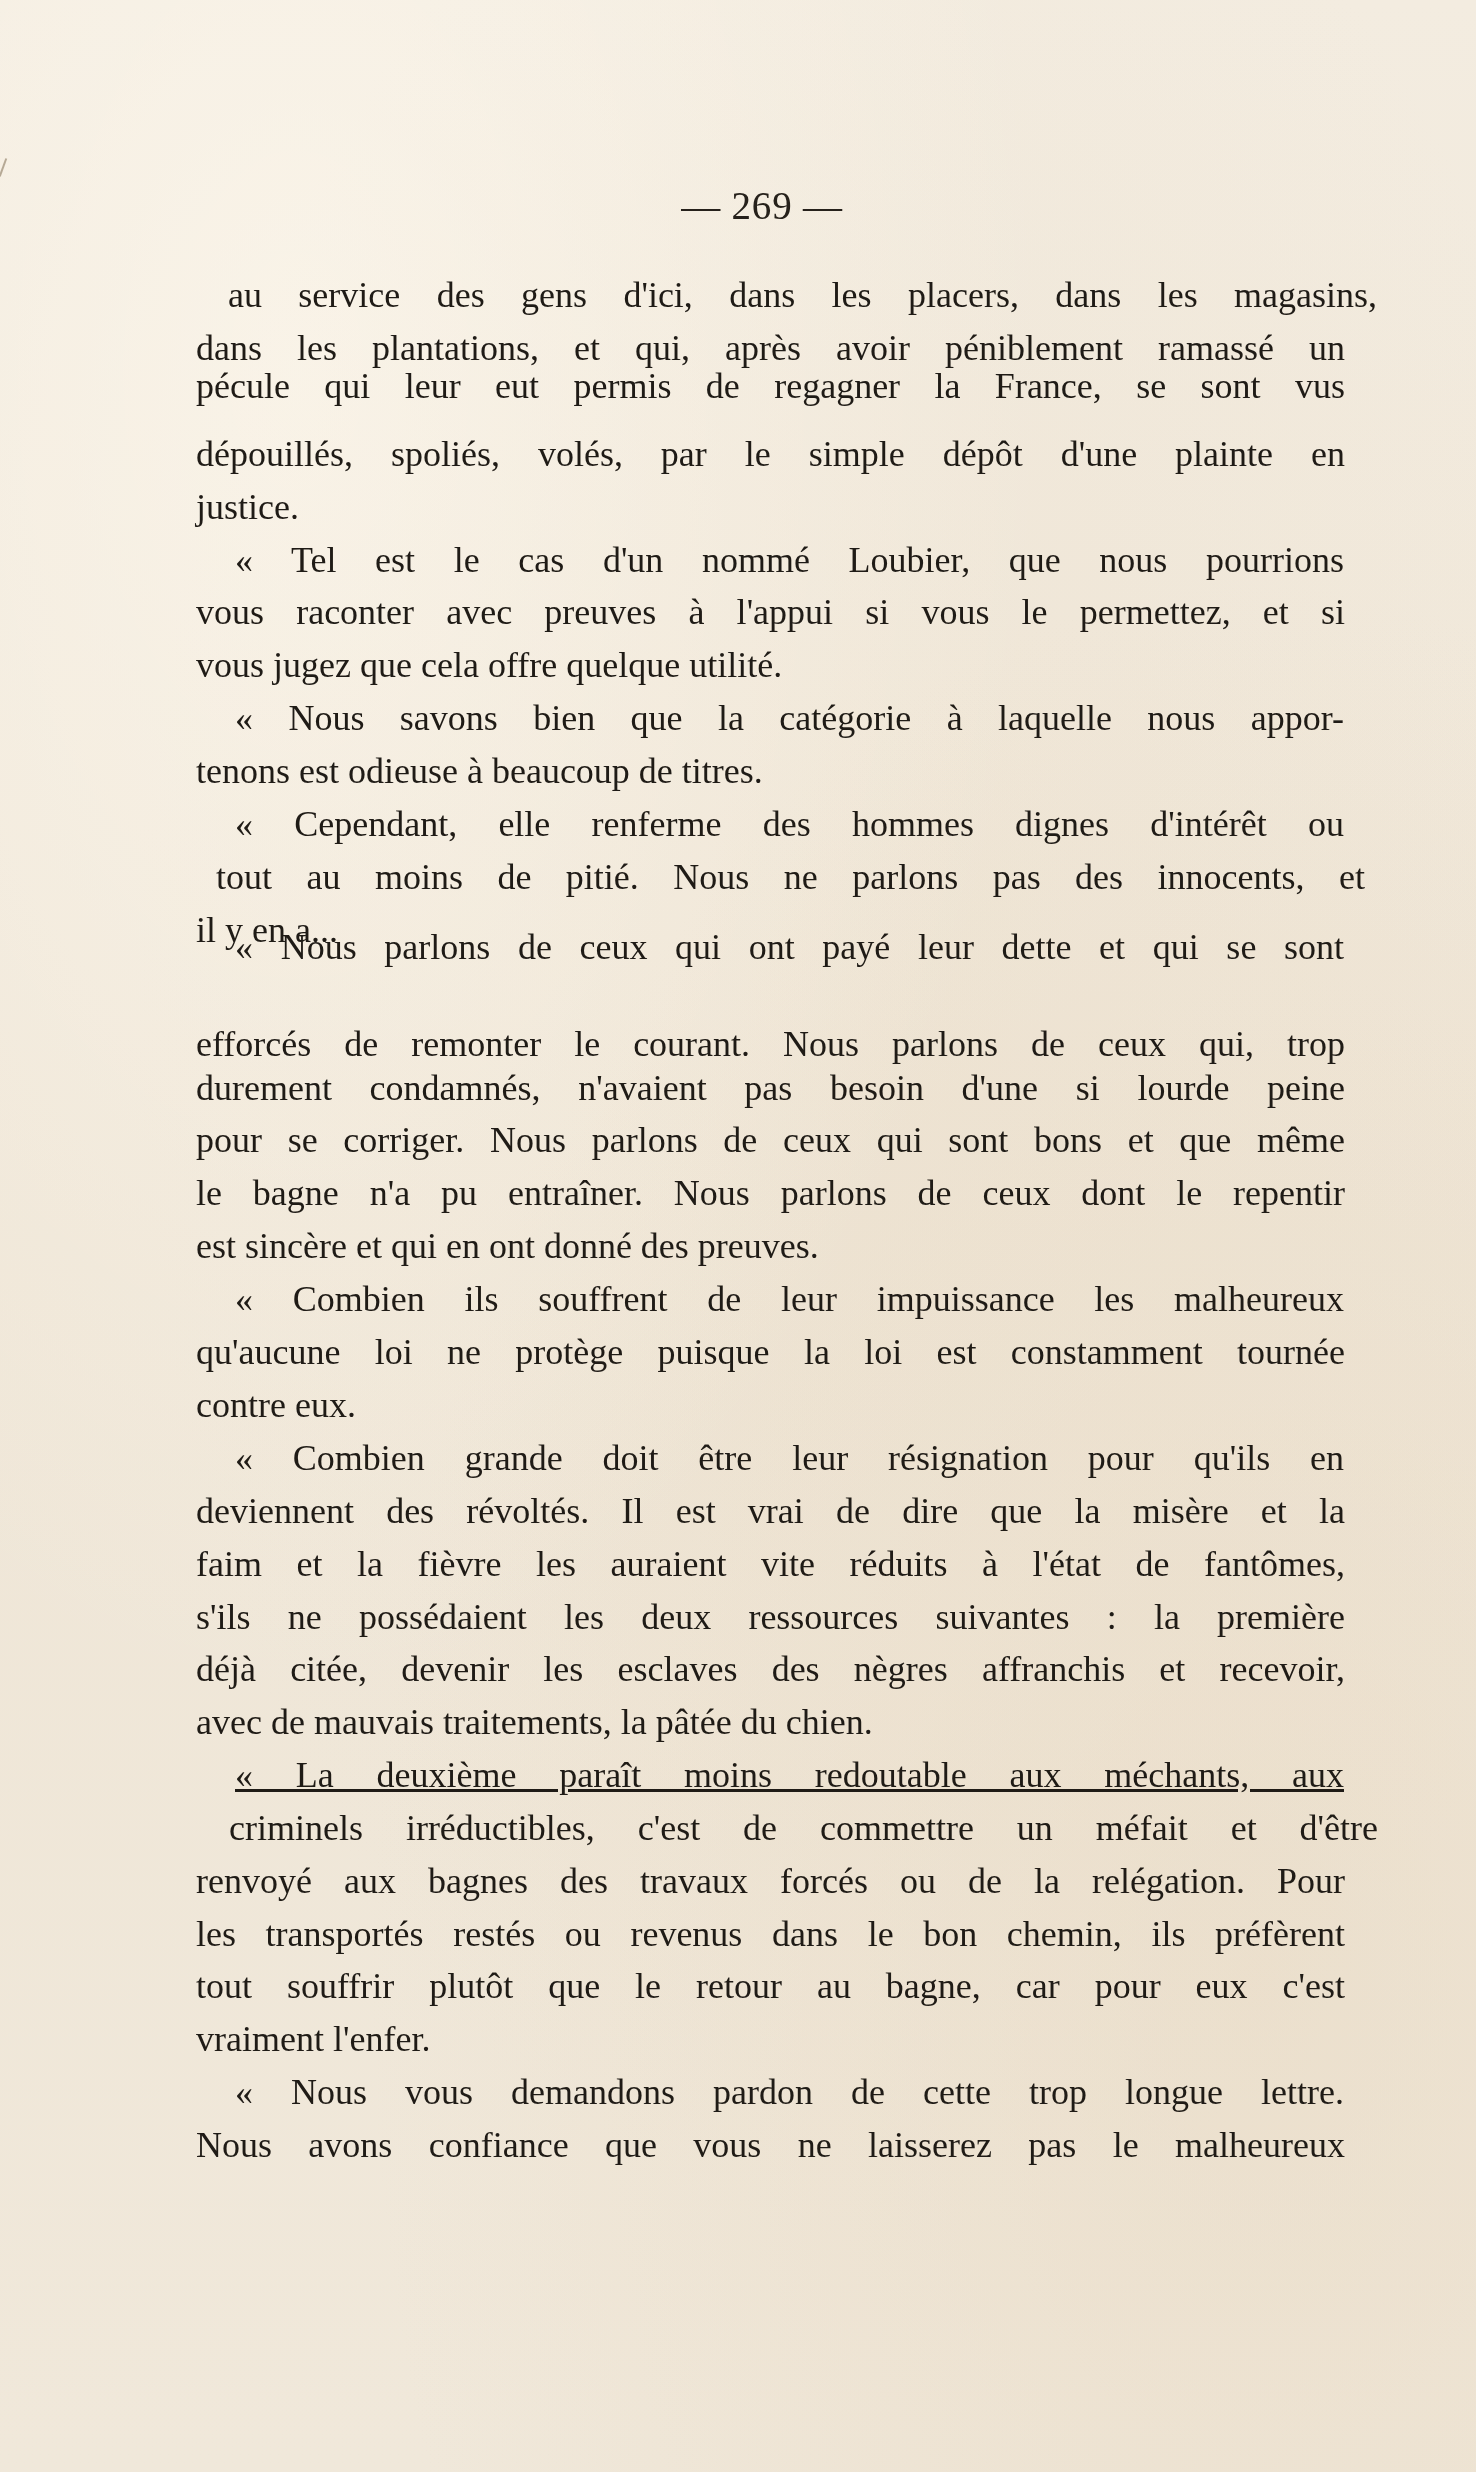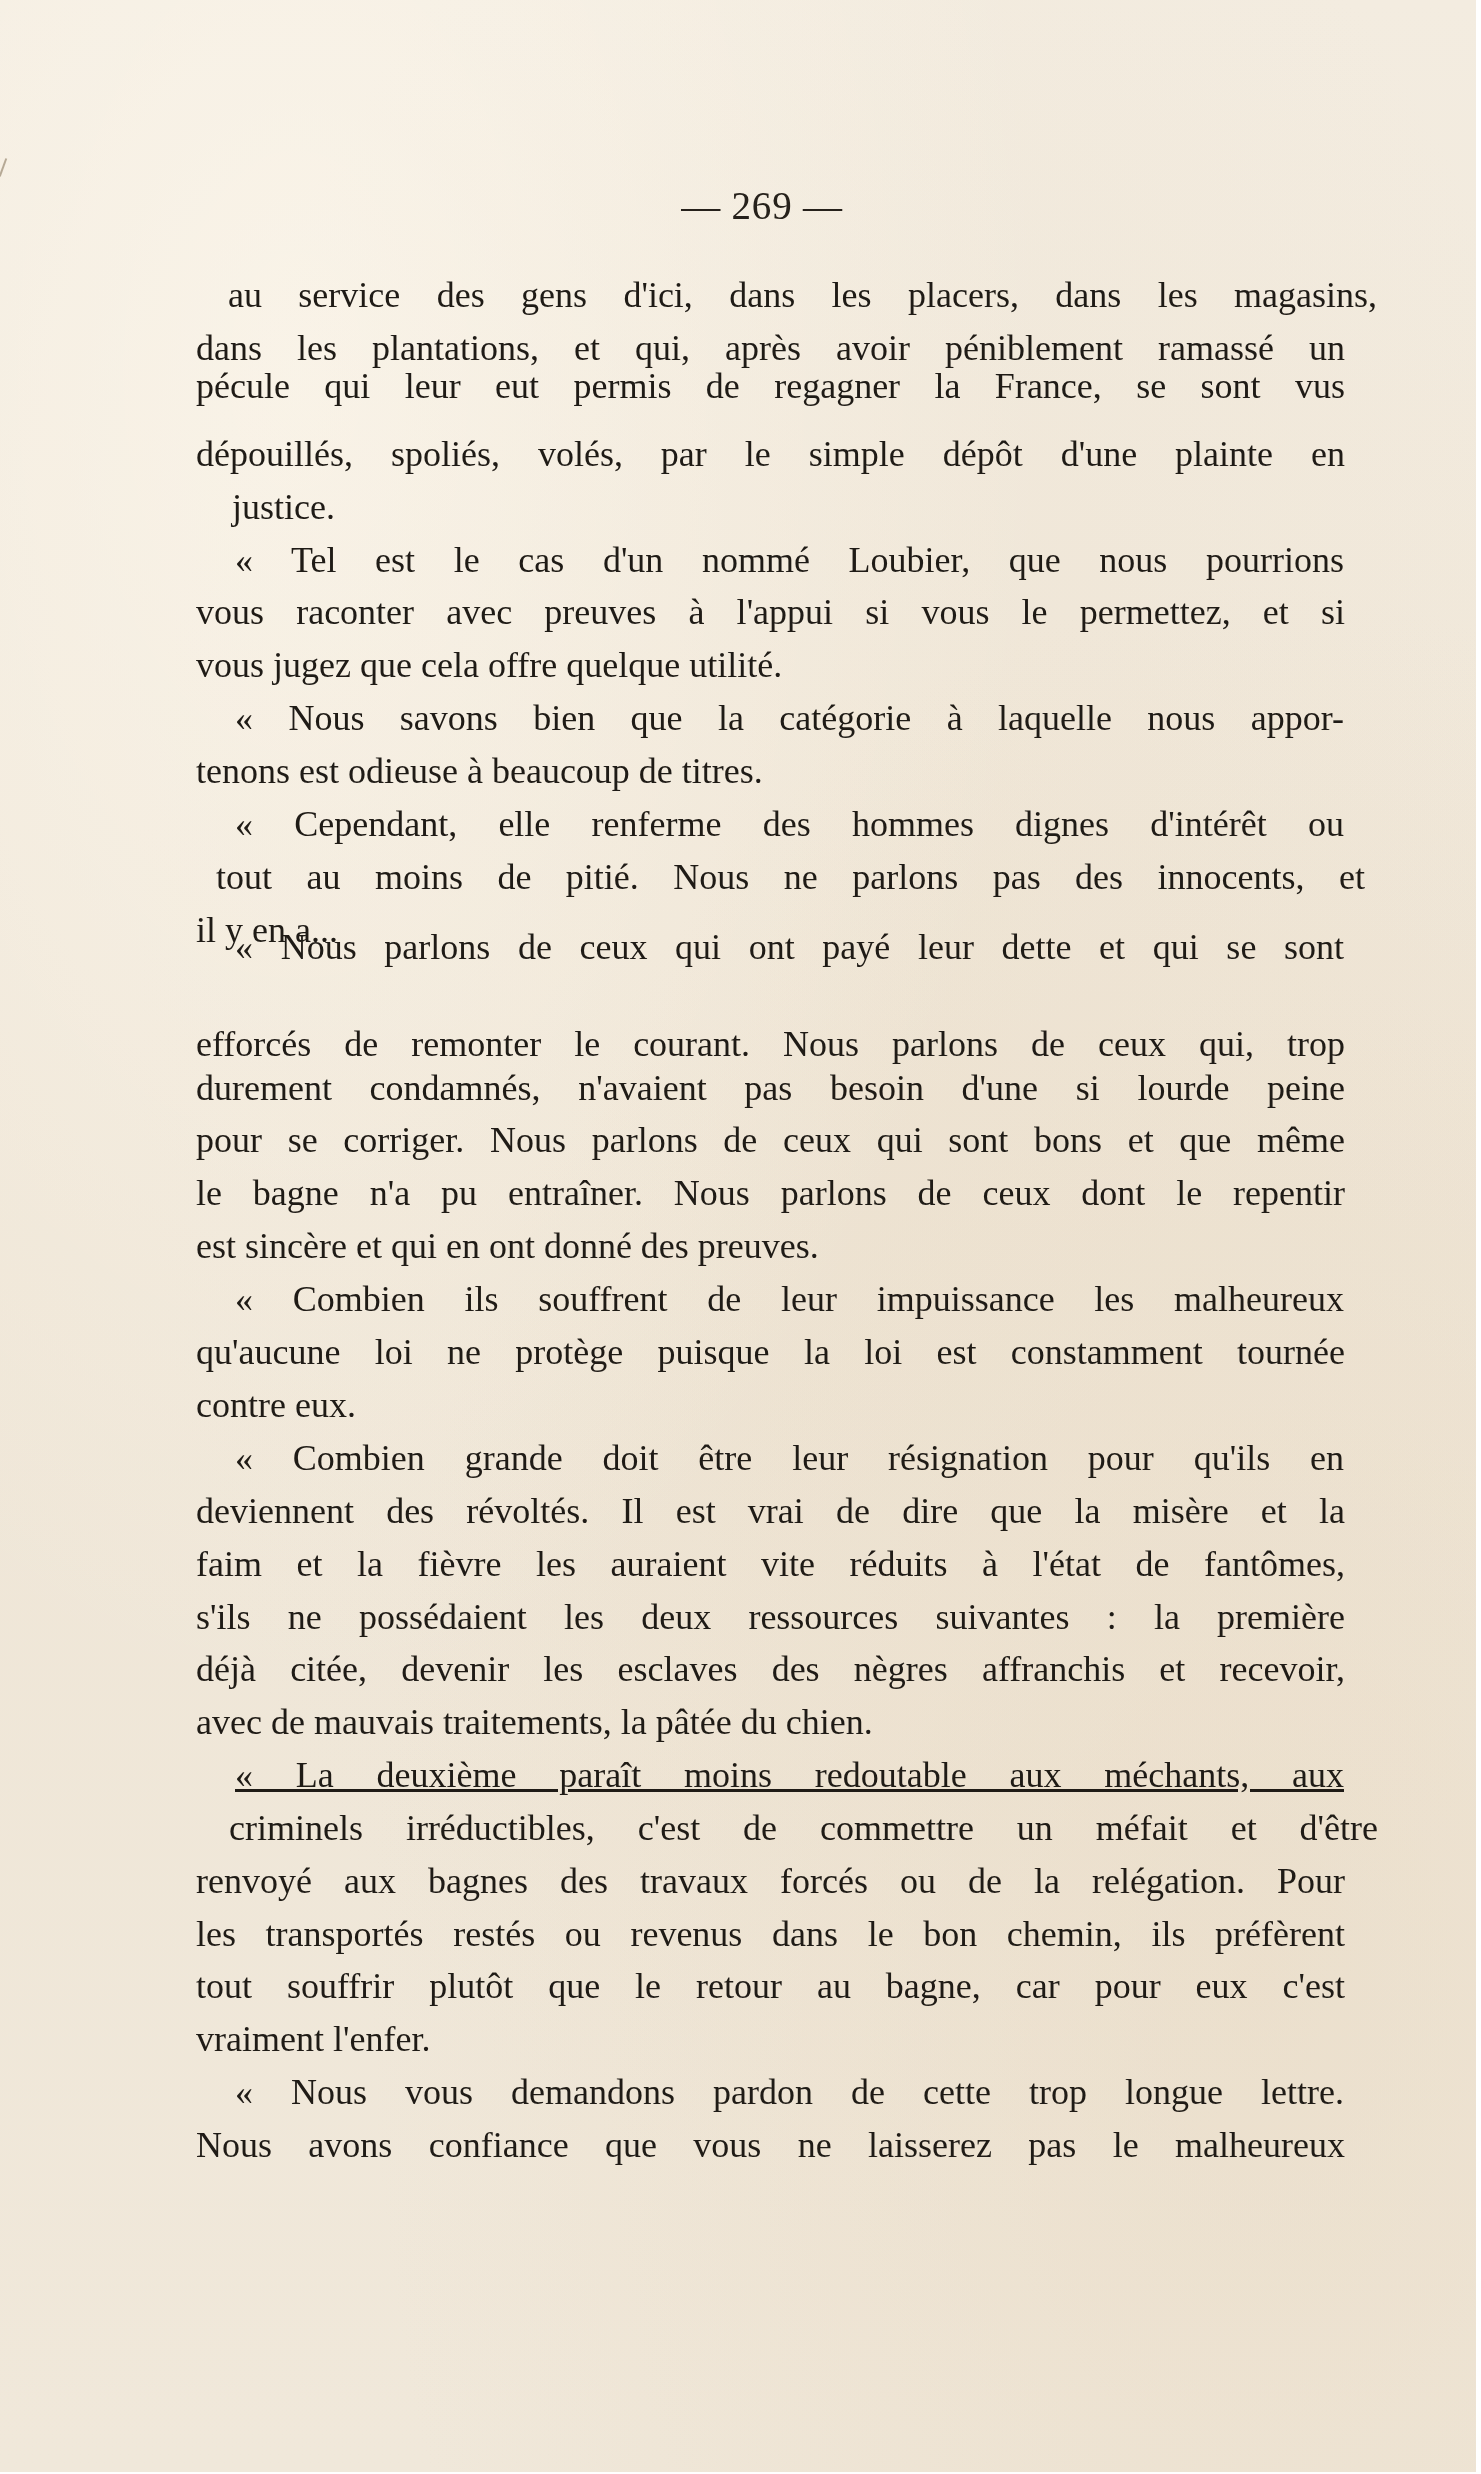--- a/index.html
+++ b/index.html
@@ -88,21 +88,21 @@
 <div class="edge-bottom"></div>
 <div class="mark"></div>
 
 <div class="folio">— 269 —</div>
 
 <div class="text-block" id="text-block">
     <div class="line" style="top: 273px; margin-left: 32px;">au service des gens d'ici, dans les placers, dans les magasins,</div>
     <div class="line" style="top: 326px;">dans les plantations, et qui, après avoir péniblement ramassé un</div>
     <div class="line" style="top: 364px;">pécule qui leur eut permis de regagner la France, se sont vus</div>
     <div class="line" style="top: 432px;">dépouillés, spoliés, volés, par le simple dépôt d'une plainte en</div>
-    <div class="line last" style="top: 485px; margin-left: 36px;">justice.</div>
+    <div class="line last" style="top: 485px;">justice.</div>
     <div class="line indent" style="top: 538px;">« Tel est le cas d'un nommé Loubier, que nous pourrions</div>
     <div class="line" style="top: 590px;">vous raconter avec preuves à l'appui si vous le permettez, et si</div>
     <div class="line last" style="top: 643px;">vous jugez que cela offre quelque utilité.</div>
     <div class="line indent" style="top: 696px;">« Nous savons bien que la catégorie à laquelle nous appor-</div>
     <div class="line last" style="top: 749px;">tenons est odieuse à beaucoup de titres.</div>
     <div class="line indent" style="top: 802px;">« Cependant, elle renferme des hommes dignes d'intérêt ou</div>
     <div class="line" style="top: 855px; margin-left: 20px;">tout au moins de pitié. Nous ne parlons pas des innocents, et</div>
     <div class="line last" style="top: 908px;">il y en a...</div>
     <div class="line indent" style="top: 925px;">« Nous parlons de ceux qui ont payé leur dette et qui se sont</div>
     <div class="line" style="top: 1006px; margin-top: 16px;">efforcés de remonter le courant. Nous parlons de ceux qui, trop</div>

